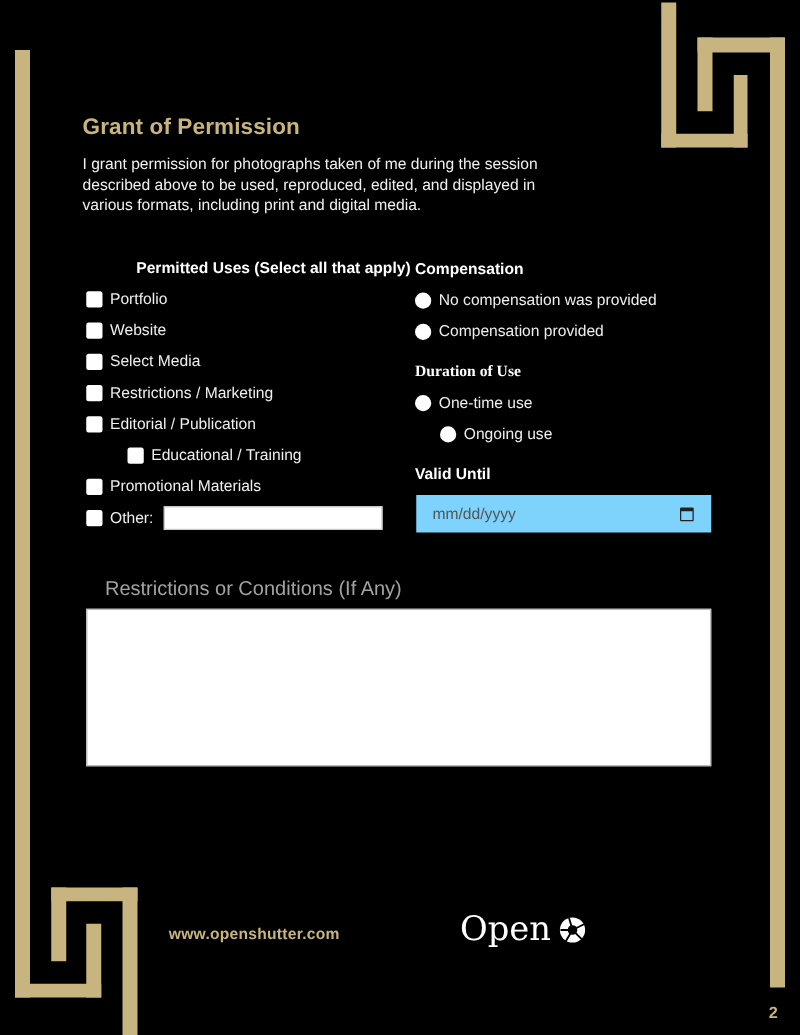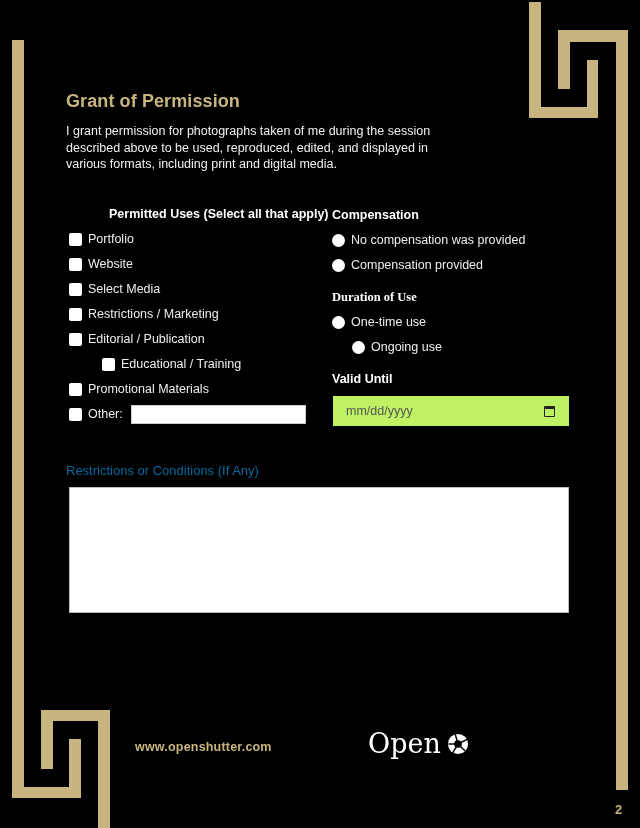--- a/index.html
+++ b/index.html
@@ -8,24 +8,24 @@
     .gold { position: absolute; background: #c8b47e; }
 
     .title { position: absolute; left: 66px; top: 91px; font-size: 18px; font-weight: bold; color: #c8b47e; letter-spacing: 0.1px; }
     .intro { position: absolute; left: 66px; top: 123px; width: 400px; font-size: 12.5px; line-height: 16.5px; color: #f0f0f0; }
 
     .col-head { position: absolute; font-size: 12.5px; font-weight: bold; color: #fff; }
     .opt { position: absolute; display: flex; align-items: center; font-size: 12.5px; color: #eee; height: 16px; }
     .cbox { width: 13px; height: 13px; background: #fff; border-radius: 2px; margin-right: 6px; flex: none; }
     .radio { width: 13px; height: 13px; background: #fff; border-radius: 50%; margin-right: 6px; flex: none; }
     .other-input { position: absolute; left: 131px; top: 405px; width: 175px; height: 19px; background: #fff; border: 1px solid #ccc; }
-    .date-input { position: absolute; left: 333px; top: 396px; width: 236px; height: 30px; background: #bef264; display: flex; align-items: center; justify-content: space-between; padding: 0 14px 0 13px; }
+    .date-input { position: absolute; left: 333px; top: 396px; width: 236px; height: 30px; background: #7dd3fc; display: flex; align-items: center; justify-content: space-between; padding: 0 14px 0 13px; }
     .date-input .ph { font-size: 12.5px; color: #555; }
     .cal { width: 11px; height: 11px; border: 1.5px solid #222; border-top-width: 3px; border-radius: 1px; }
-    .restr-label { position: absolute; left: 66px; top: 463px; font-size: 13px; color: #0369a1; }
+    .restr-label { position: absolute; left: 84px; top: 463px; font-size: 16px; color: #a3a3a3; }
     .restr-box { position: absolute; left: 69px; top: 487px; width: 500px; height: 126px; background: #fff; border: 1px solid #bbb; }
     .url { position: absolute; left: 135px; top: 740px; font-size: 12.5px; font-weight: bold; color: #c8b47e; letter-spacing: 0.2px; }
     .logo { position: absolute; left: 368px; top: 728px; display: flex; align-items: center; font-family: "DejaVu Serif", "Liberation Serif", serif; font-size: 27px; color: #fff; }
     .logo .s2 { font-style: italic; margin-left: 4px; }
     .aperture { width: 22px; height: 22px; margin-left: 6px; }
     .pageno { position: absolute; left: 615px; top: 802px; font-size: 13px; font-weight: bold; color: #c8b47e; }
   </style>
 </head>
 <body>
 

